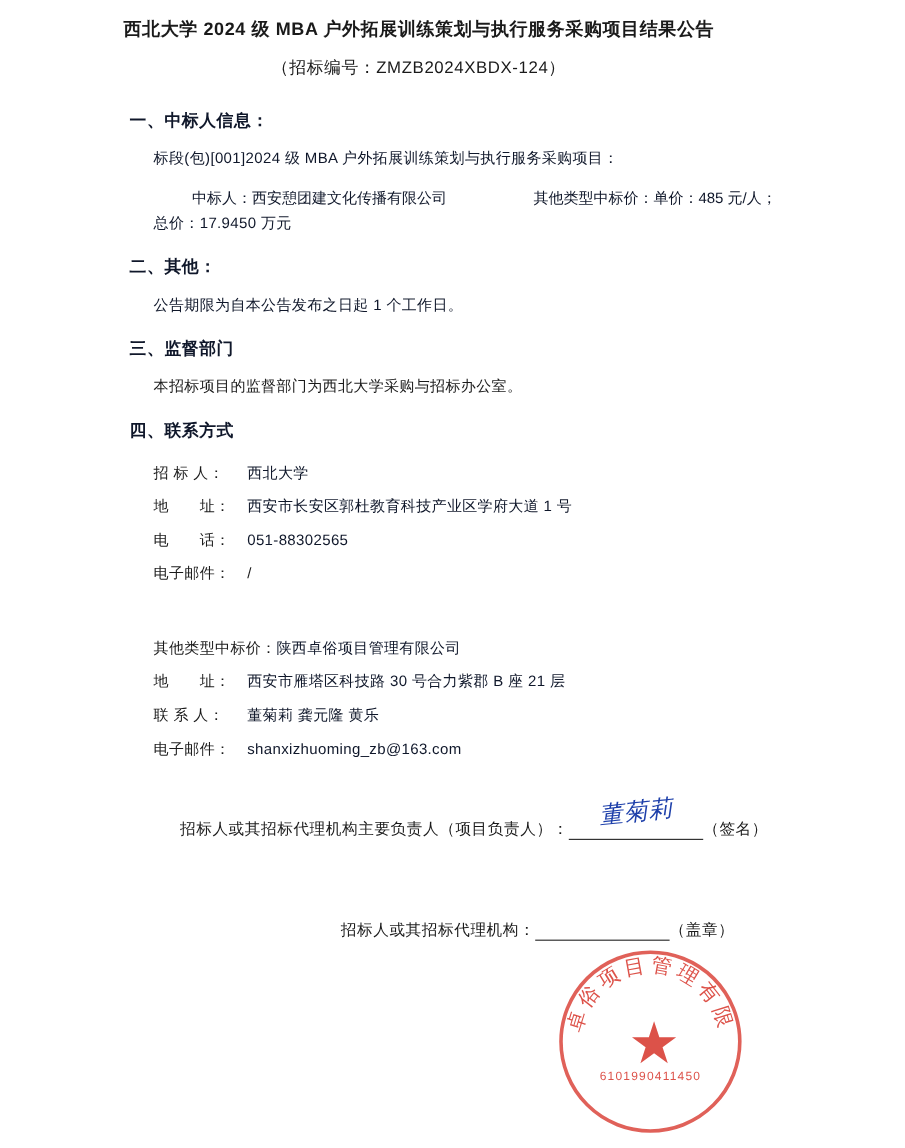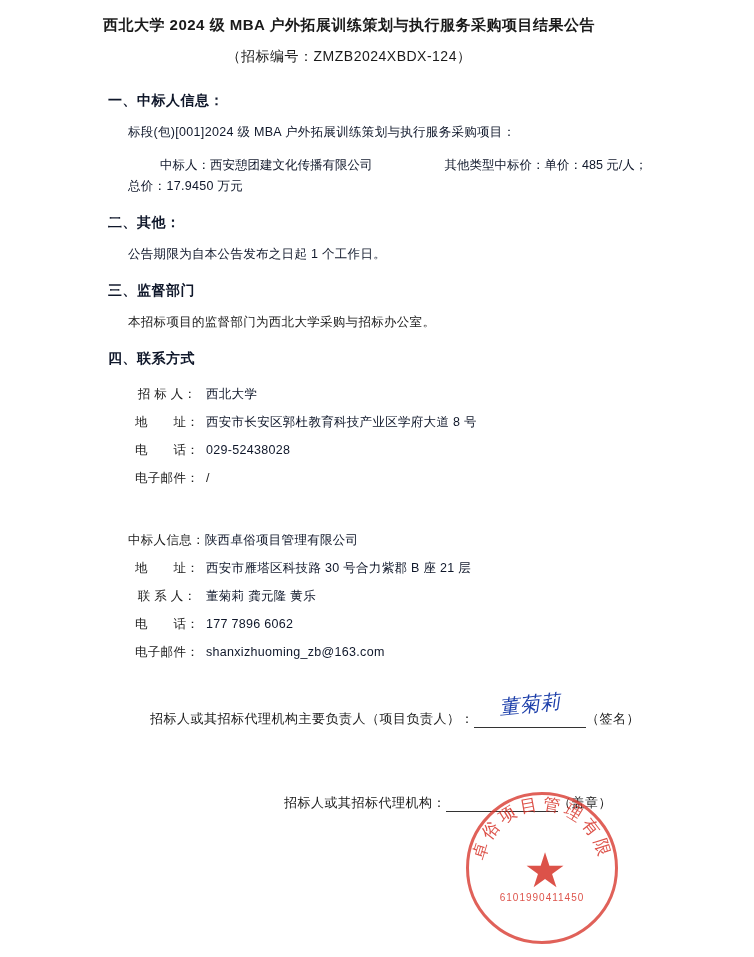--- a/index.html
+++ b/index.html
@@ -61,21 +61,20 @@
   .winner-row {
     margin-left: 120px;
     font-size: 12.5px;
     line-height: 22px;
   }
   .winner-row .seg2 { margin-left: 72px; }
   .contact-label {
     display: inline-block;
     width: 78px;
     font-size: 12.5px;
-    text-align: center;
   }
   .sign-block {
     margin-top: 44px;
     font-size: 13px;
     letter-spacing: 0.5px;
   }
   .sign-line-1 {
     margin-left: 110px;
   }
   .sign-line-2 {
@@ -184,44 +183,41 @@
   <div class="gap-m"></div>
 
   <div class="section-heading">四、联系方式</div>
   <div class="gap-s"></div>
 
   <div>
     <div class="body-line indent-1" style="line-height:28px;">
       <span class="contact-label">招 标 人：</span><span class="blue">西北大学</span>
     </div>
     <div class="body-line indent-1" style="line-height:28px;">
-      <span class="contact-label">地　　址：</span><span class="blue">西安市长安区郭杜教育科技产业区学府大道 8 号</span>
-    </div>
-    <div class="body-line indent-1" style="line-height:28px;">
-      <span class="contact-label">电　　话：</span><span class="blue">029-52438028</span>
+      <span class="contact-label">地　　址：</span><span class="blue">西安市长安区郭杜教育科技产业区学府大道 1 号</span>
+    </div>
+    <div class="body-line indent-1" style="line-height:28px;">
+      <span class="contact-label">电　　话：</span><span class="blue">051-88302565</span>
     </div>
     <div class="body-line indent-1" style="line-height:28px;">
       <span class="contact-label">电子邮件：</span><span>/</span>
     </div>
   </div>
 
   <div style="height:34px;"></div>
 
   <div>
     <div class="body-line indent-1" style="line-height:28px;">
-      <span>中标人信息：</span><span class="blue">陕西卓俗项目管理有限公司</span>
+      <span>其他类型中标价：</span><span class="blue">陕西卓俗项目管理有限公司</span>
     </div>
     <div class="body-line indent-1" style="line-height:28px;">
       <span class="contact-label">地　　址：</span><span class="blue">西安市雁塔区科技路 30 号合力紫郡 B 座 21 层</span>
     </div>
     <div class="body-line indent-1" style="line-height:28px;">
       <span class="contact-label">联 系 人：</span><span class="blue">董菊莉 龚元隆 黄乐</span>
-    </div>
-    <div class="body-line indent-1" style="line-height:28px;">
-      <span class="contact-label">电　　话：</span><span class="blue">177 7896 6062</span>
     </div>
     <div class="body-line indent-1" style="line-height:28px;">
       <span class="contact-label">电子邮件：</span><span class="blue">shanxizhuoming_zb@163.com</span>
     </div>
   </div>
 
   <div class="sign-block">
     <div class="sign-line-1">
       <span>招标人或其招标代理机构主要负责人（项目负责人）：</span><span class="sig-underline"><span class="handwriting">董菊莉</span></span><span>（签名）</span>
     </div>

